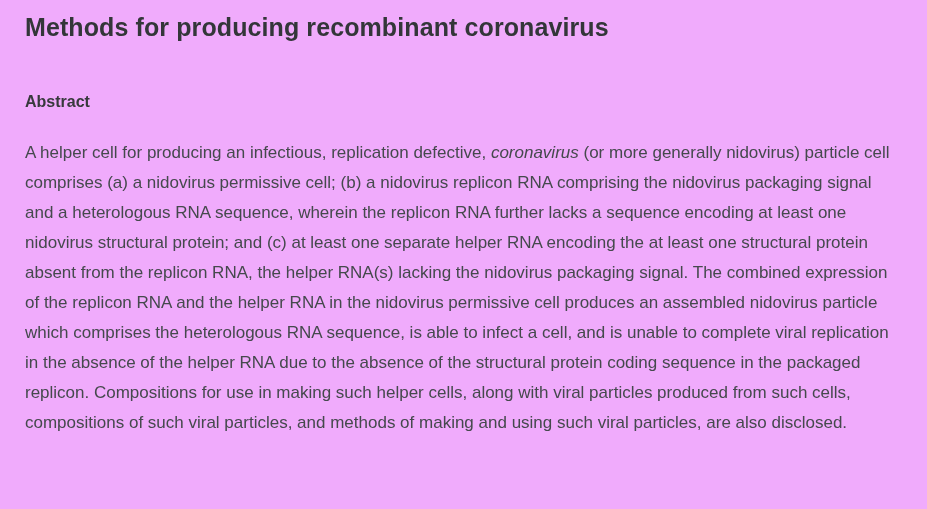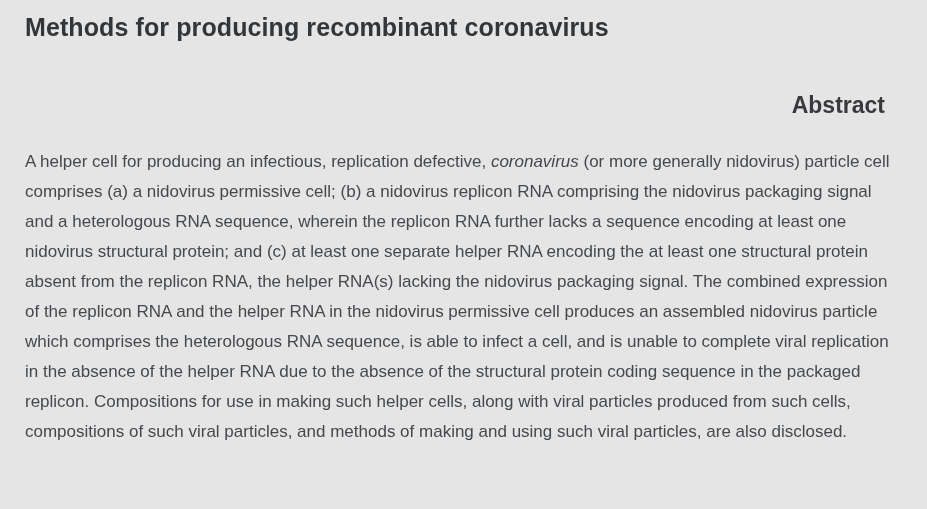--- a/index.html
+++ b/index.html
@@ -5,40 +5,39 @@
   * { box-sizing: border-box; }
   html, body {
     margin: 0;
     padding: 0;
     background: #ffffff;
     font-family: "Liberation Sans", sans-serif;
   }
   .page {
     width: 927px;
     height: 509px;
-    background: #e5e5e5;
+    background: #f0abfc;
     padding: 12px 30px 0 25px;
     overflow: hidden;
   }
   .page-title {
     margin: 0;
     font-size: 25px;
     line-height: 1.2;
     font-weight: 700;
     color: #333639;
     letter-spacing: 0.1px;
   }
   .abstract-heading {
-    margin: 12px;
+    margin: 0;
     margin-top: 50px;
-    font-size: 23px;
+    font-size: 16px;
     line-height: 1.2;
     font-weight: 700;
     color: #37393c;
-    text-align: right;
   }
   .abstract-text {
     margin: 0;
     margin-top: 27px;
     max-width: 872px;
     font-size: 17px;
     line-height: 30px;
     font-weight: 400;
     color: #45494d;
   }

